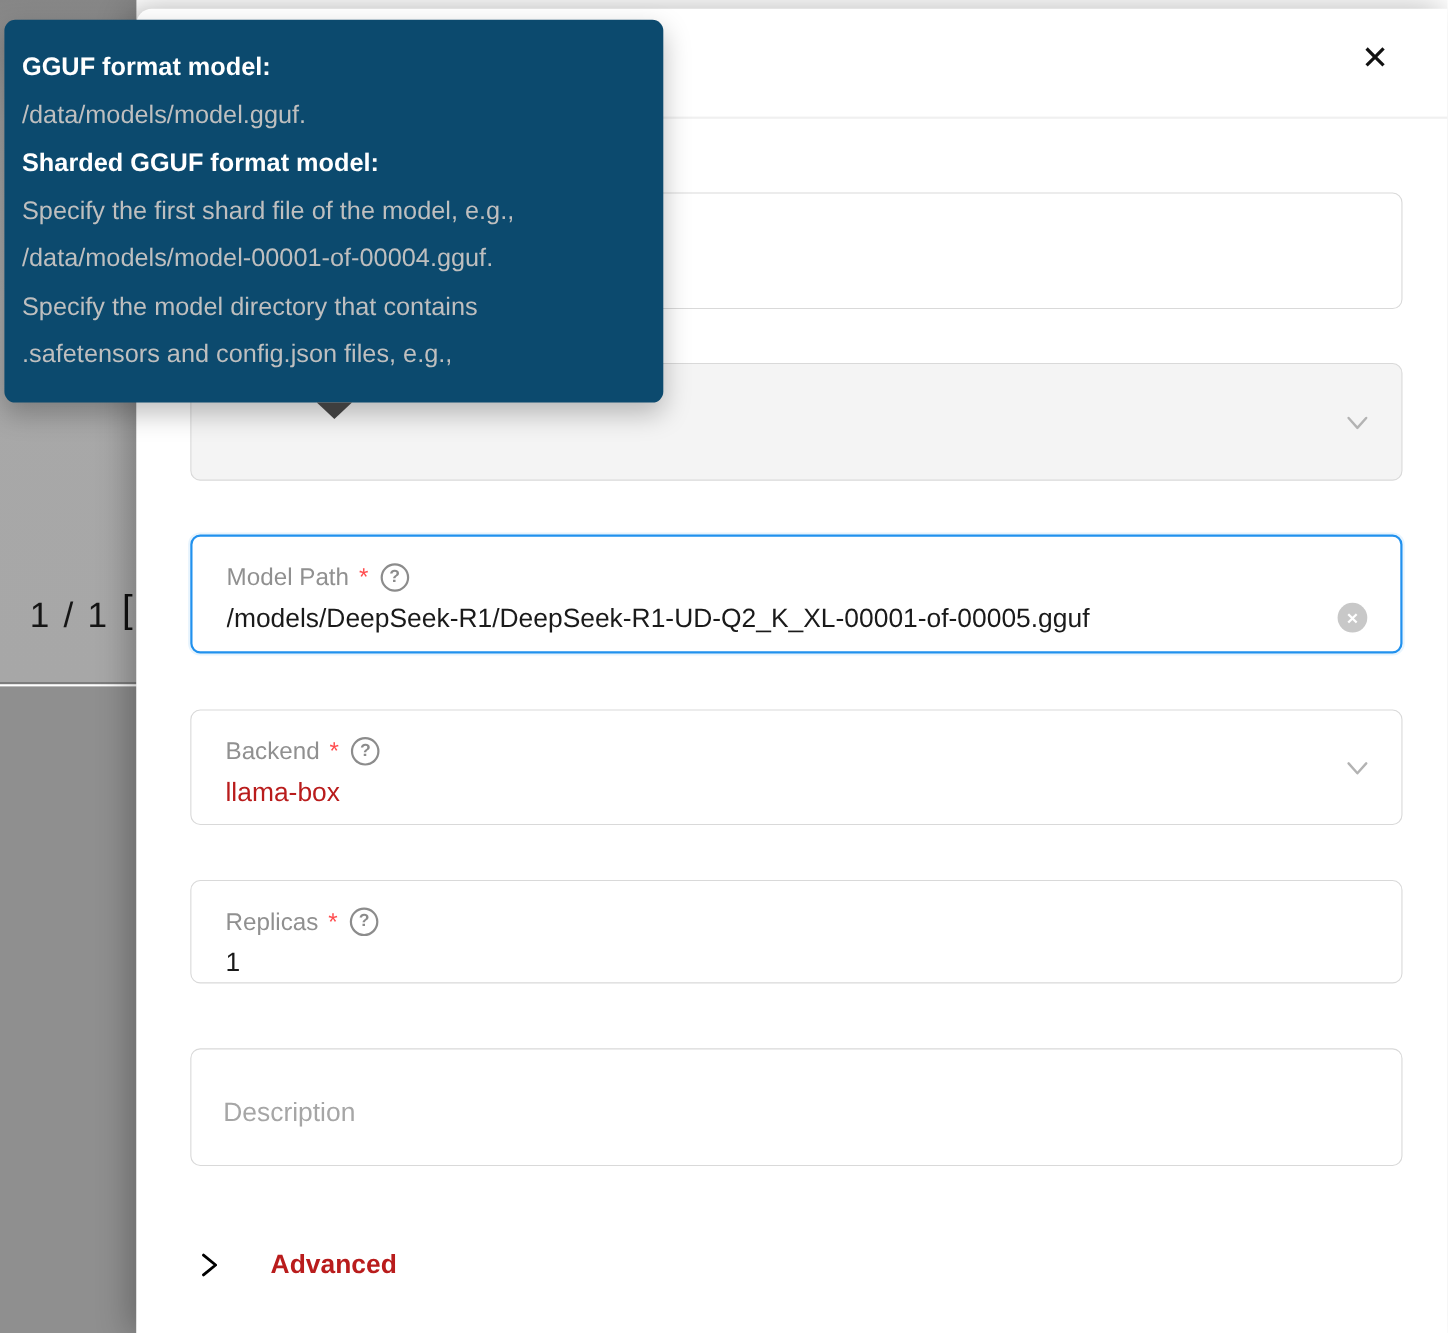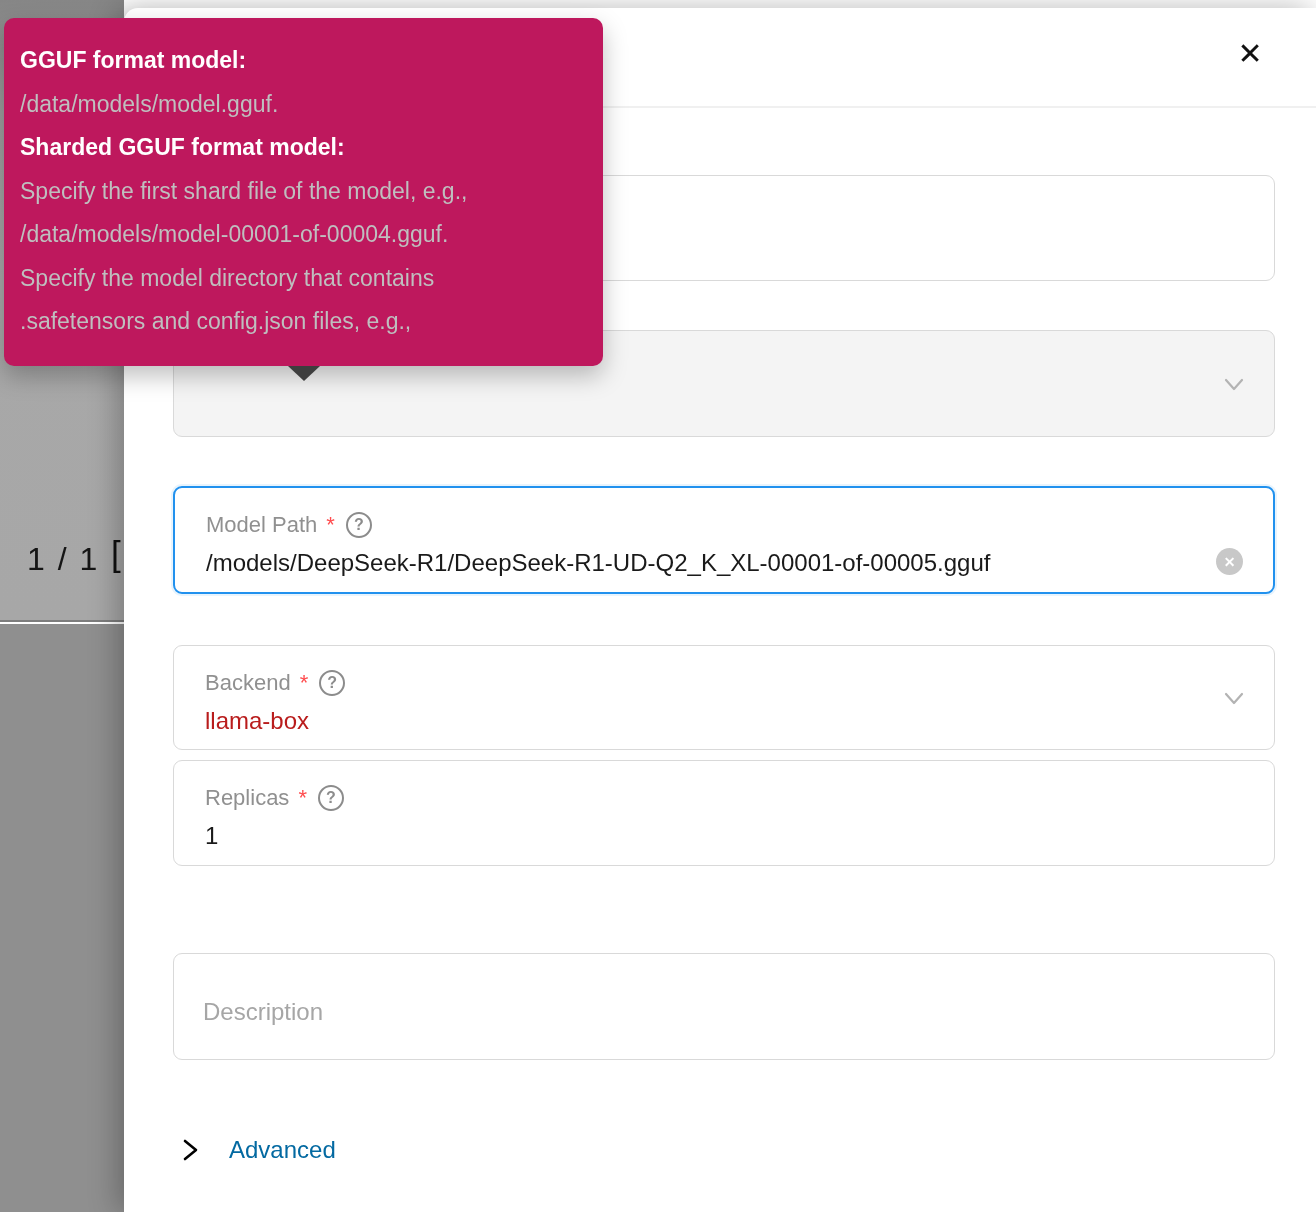--- a/index.html
+++ b/index.html
@@ -87,21 +87,21 @@
   .chevron-down-icon {
     position: absolute; right: 26px; top: 50%; margin-top: -14px;
     width: 28px; height: 28px;
   }
 
   .field-name-empty   { top: 167px; height: 106px; }
   .field-source       { top: 322px; height: 107px; background: #f4f4f4; }
   .field-model-path   { top: 478px; height: 108px; border: 2px solid #2191ee;
                         box-shadow: 0 0 0 2px rgba(33,145,238,0.10); }
   .field-backend      { top: 637px; height: 105px; }
-  .field-replicas     { top: 752px; height: 106px; }
+  .field-replicas     { top: 792px; height: 94px; }
   .field-description  { top: 945px; height: 107px; }
 
   .clear-icon {
     position: absolute; right: 30px; top: 60px;
     width: 27px; height: 27px; border-radius: 50%;
     background: #c8c8c8; color: #ffffff;
     font-size: 14px; font-weight: bold;
     display: flex; align-items: center; justify-content: center;
     cursor: pointer;
   }
@@ -115,28 +115,28 @@
   }
   .description-textarea::placeholder { color: #a6a6a6; opacity: 1; }
 
   
   .advanced-row {
     position: absolute; left: 49px; top: 1127px;
     display: flex; align-items: center; cursor: pointer;
   }
   .chevron-right-icon { width: 26px; height: 26px; margin-left: 4px; }
   .advanced-label {
-    margin-left: 26px; font-size: 24px; font-weight: normal; color: #0369a1;
+    margin-left: 43px; font-size: 24px; font-weight: bold; color: #b91c1c;
     line-height: 30px;
   }
 
   
   .tooltip {
     position: absolute; left: 4px; top: 18px; width: 599px;
-    background: #be185d; border-radius: 10px;
+    background: #0c4a6e; border-radius: 10px;
     padding: 21px 16px 22px 16px;
     box-shadow: 0 10px 24px rgba(0,0,0,0.25);
     z-index: 30;
   }
   .tt-line {
     font-size: 23px; line-height: 43.5px; color: #bfbfbf;
     white-space: nowrap;
   }
   .tt-line.bold { color: #ffffff; font-weight: bold; }
   .tooltip-arrow {

